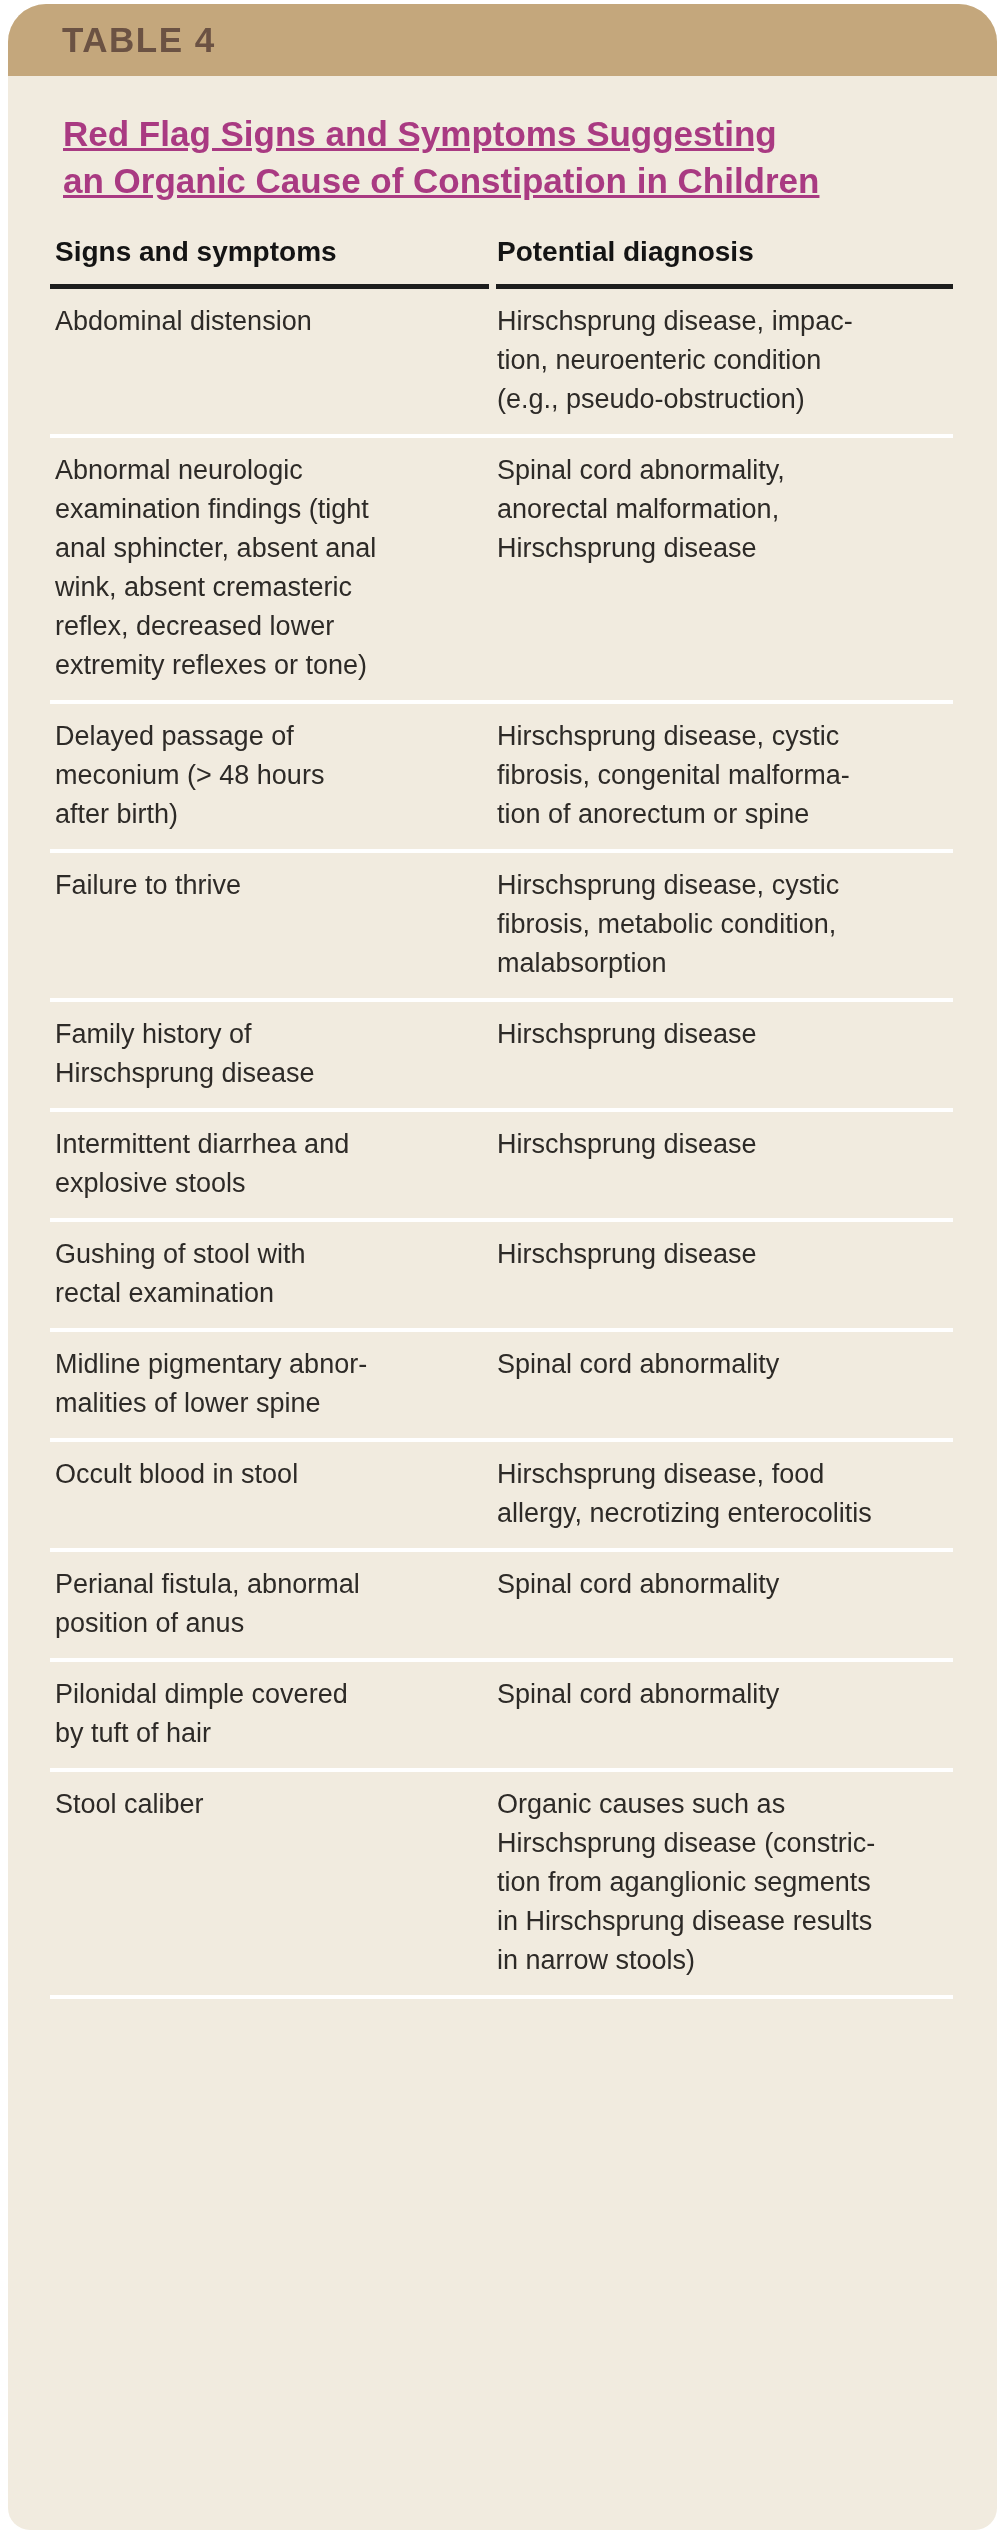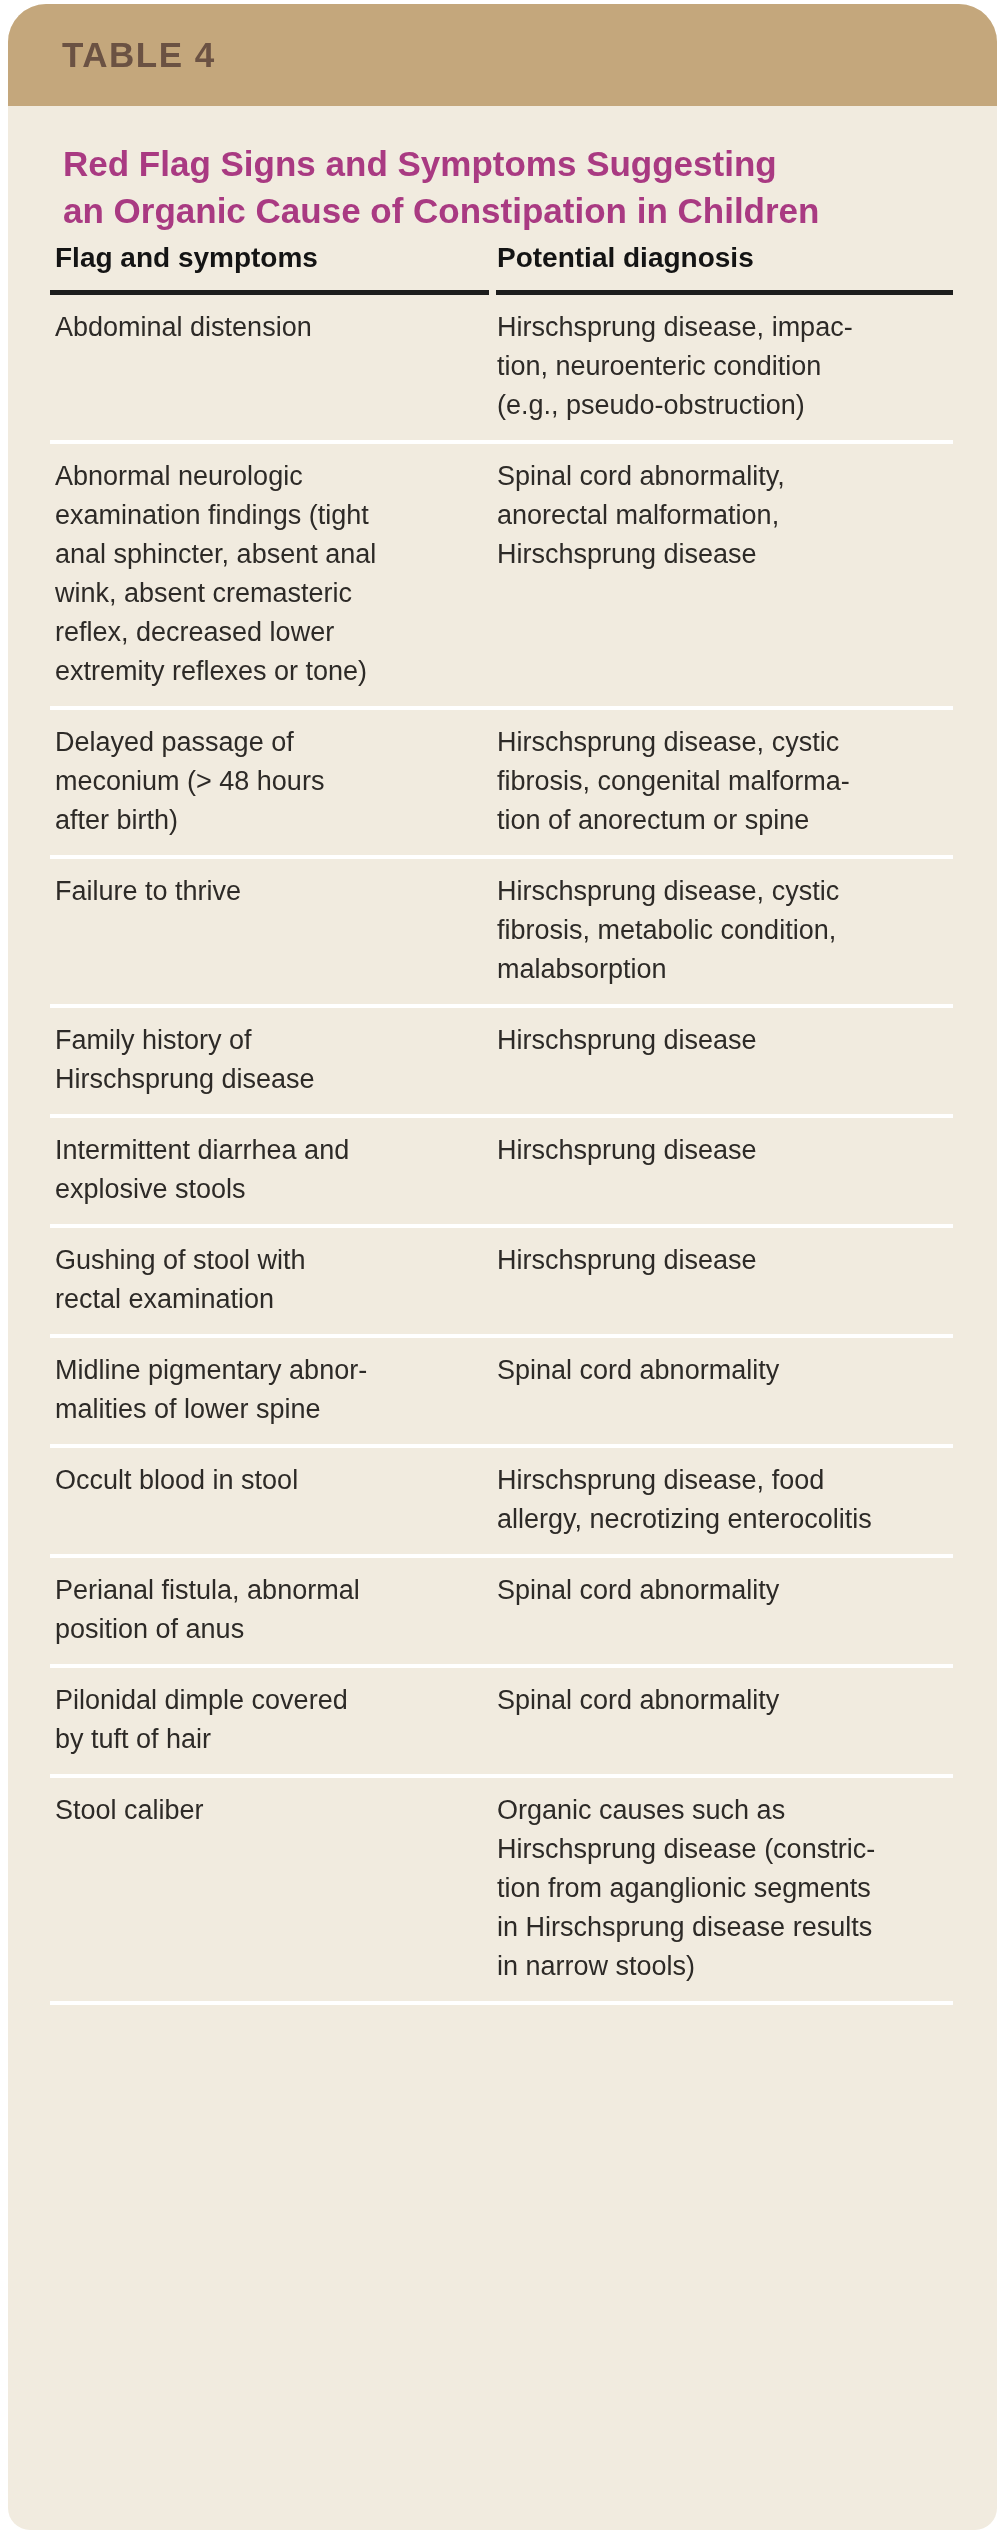--- a/index.html
+++ b/index.html
@@ -22,39 +22,40 @@
     position:relative;
   }
   .card{
     position:absolute;left:8px;top:4px;
     width:989px;height:2526px;
     background:var(--card-bg);
     border-radius:38px 38px 22px 22px;
     overflow:hidden;
   }
   .banner{
-    height:102px;
+    height:72px;
     background:var(--banner-bg);
     display:flex;align-items:center;
     padding-left:54px;
   }
   .banner-label{
     font-size:35px;font-weight:bold;
     color:var(--banner-text);
     letter-spacing:1.5px;
   }
   .card-body{
     padding:26px 42px 0 42px;
   }
   .table-title{
     color:var(--title);
     font-size:35px;line-height:47px;font-weight:bold;
-    margin:8px 0 8px 0;
+    margin:8px 0 32px 0;
     padding-left:13px;
     white-space:pre-line;
+    text-decoration:underline;
   }
   table.redflags{
     table-layout:fixed;
     width:903px;
     border-collapse:collapse;
     color:var(--text);
   }
   col.c-left{width:442px;}
   col.c-right{width:461px;}
   th{
@@ -96,21 +97,21 @@
     <h1 class="table-title">Red Flag Signs and Symptoms Suggesting
 an Organic Cause of Constipation in Children</h1>
 
     <table class="redflags">
       <colgroup>
         <col class="c-left">
         <col class="c-right">
       </colgroup>
       <thead>
         <tr>
-          <th class="col-left">Flag and symptoms</th>
+          <th class="col-left">Signs and symptoms</th>
           <th class="col-right">Potential diagnosis</th>
         </tr>
       </thead>
       <tbody>
   <tr>
     <td>Abdominal distension</td>
     <td>Hirschsprung disease, impac-
 tion, neuroenteric condition
 (e.g., pseudo-obstruction)</td>
   </tr>

